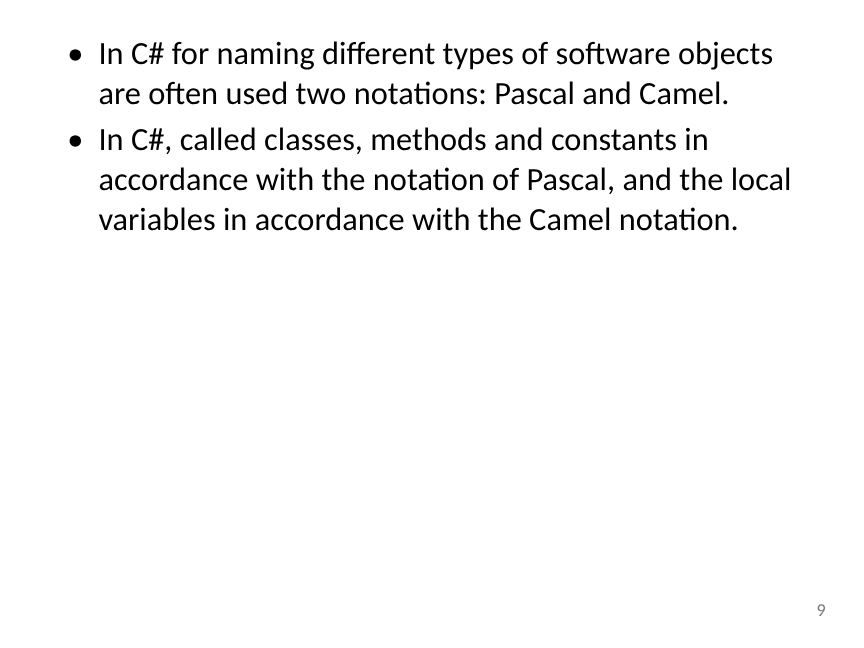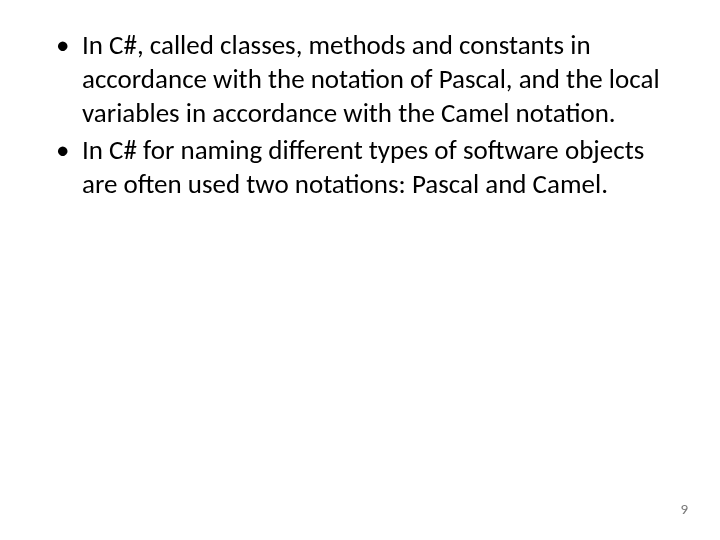--- a/index.html
+++ b/index.html
@@ -43,18 +43,18 @@
       right: 32px;
       font-size: 15px;
       color: #7a7a7a;
     }
   </style>
 </head>
 <body>
 
 <div class="content">
   <ul>
+    <li>In C# for naming different types of software objects are often used two notations: Pascal and Camel.</li>
     <li>In C#, called classes, methods and constants in accordance with the notation of Pascal, and the local variables in accordance with the Camel notation.</li>
-    <li>In C# for naming different types of software objects are often used two notations: Pascal and Camel.</li>
   </ul>
 </div>
 
 <div class="page-number">9</div>
 
 </body></html>

